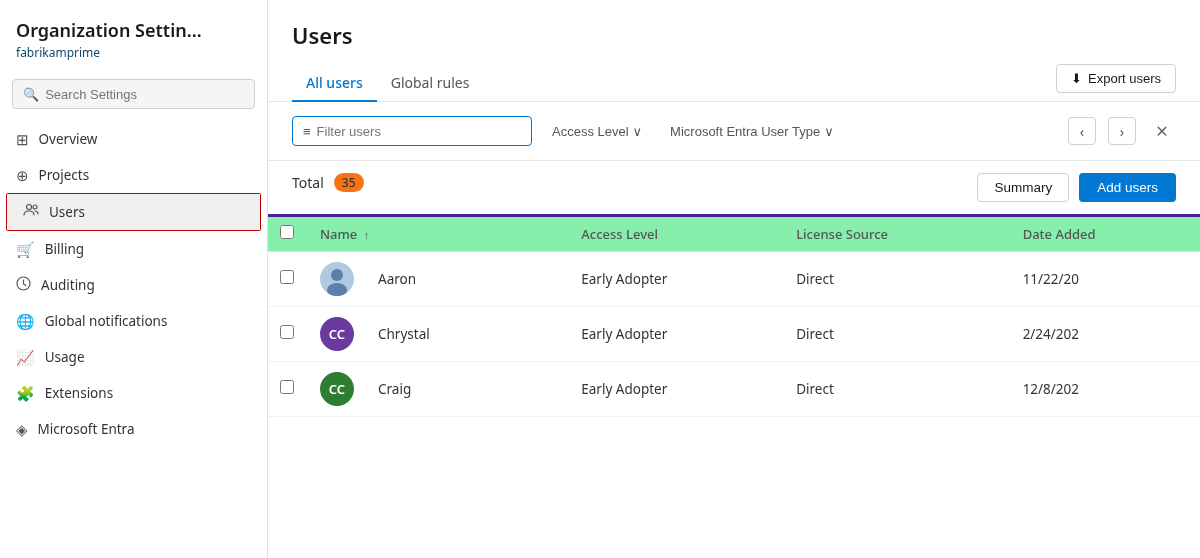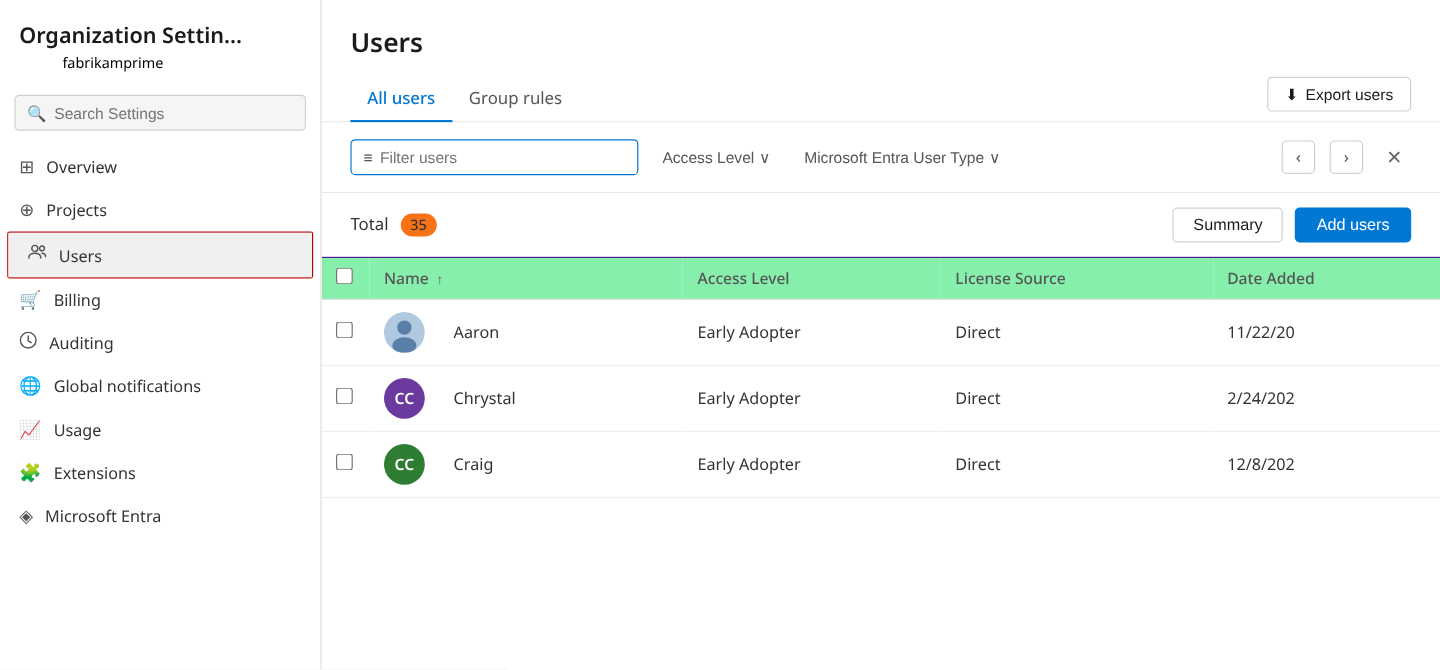--- a/index.html
+++ b/index.html
@@ -20,23 +20,22 @@
     .sidebar-header {
       padding: 18px 16px 10px 16px;
     }
     .sidebar-title {
       font-size: 18px;
       font-weight: 600;
       color: #1a1a1a;
     }
     .sidebar-subtitle {
       font-size: 12px;
-      color: #000000;
+      color: #0c4a6e;
       margin-top: 2px;
-      margin-left: 36px;
     }
     .sidebar-search {
       margin: 8px 12px 12px 12px;
       display: flex;
       align-items: center;
       background: #f5f5f5;
       border: 1px solid #d0d0d0;
       border-radius: 4px;
       padding: 5px 10px;
       gap: 6px;
@@ -217,23 +216,23 @@
     .table-area {
       flex: 1;
       background: #fff;
       margin: 0;
       overflow: hidden;
       display: flex;
       flex-direction: column;
     }
     .table-toolbar {
       display: flex;
-      align-items: center;
+      align-items: flex-start;
       padding: 12px 24px;
-      border-bottom: 1px solid #4c1d95;
+      border-bottom: 3px solid #4c1d95;
       gap: 10px;
     }
     .total-label {
       font-size: 14px;
       color: #333;
       font-weight: 400;
     }
     .total-badge {
       background: #f97316;
       border-radius: 12px;
@@ -392,21 +391,21 @@
   </div>
 </div>
 
 <div class="main">
 
   <div class="main-header">
     <div class="main-title">Users</div>
     <div class="tabs-export-row">
       <div class="tabs">
         <div class="tab active">All users</div>
-        <div class="tab">Group rules</div>
+        <div class="tab">Global rules</div>
       </div>
       <button class="export-btn">
         <span>⬇</span>
         <span>Export users</span>
       </button>
     </div>
   </div>
 
   <div class="filter-bar">
     <div class="filter-input-wrapper">

